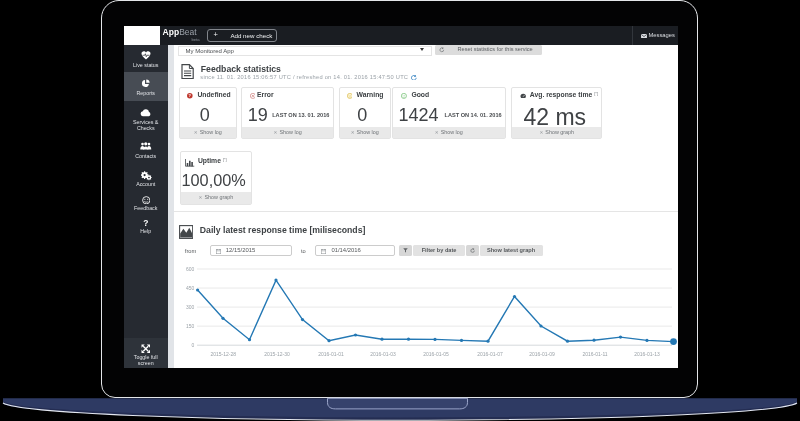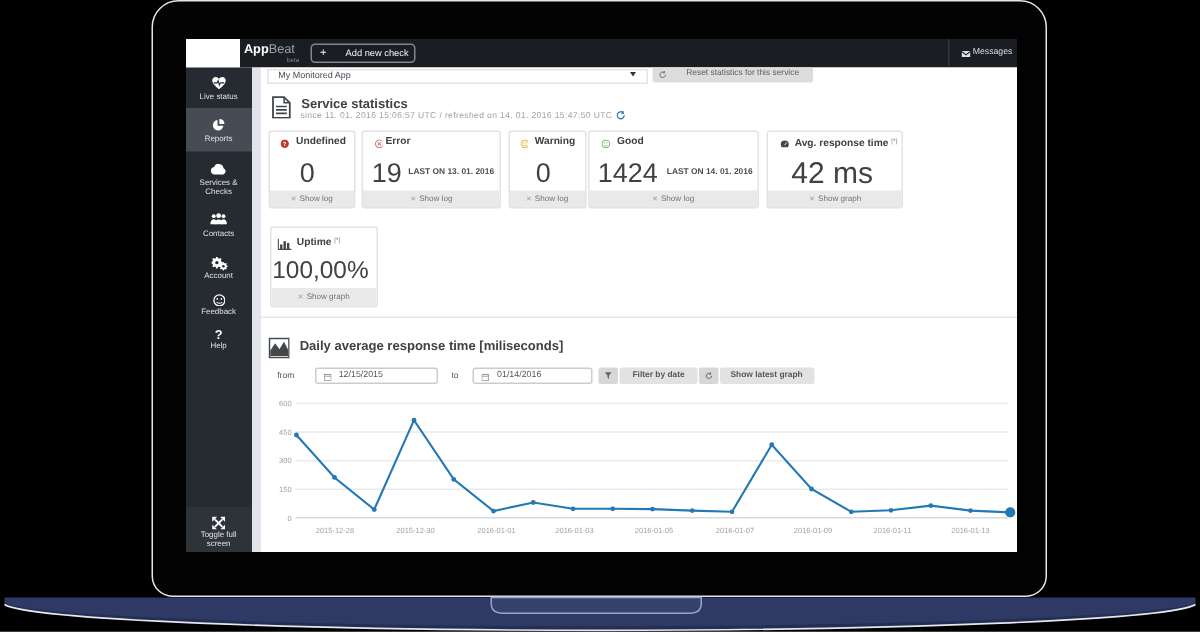--- a/index.html
+++ b/index.html
@@ -199,21 +199,21 @@
           <path d="M10 6 A4 4 0 1 1 8.5 2.9 M8.3 0.6 L8.8 3.2 L6.2 3.5" fill="none" stroke="#6a6d70" stroke-width="1.4"></path>
         </svg>
       <span class="txt">Reset statistics for this service</span>
     </div>
 
     <svg class="abs" style="left:7px;top:19.1px" width="13" height="15.3" viewBox="0 0 13 15.3">
       <path d="M1 0.7 L8.4 0.7 L12.2 4.5 L12.2 14.6 L1 14.6 Z" fill="#fff" stroke="#43474a" stroke-width="1.2"></path>
       <path d="M8.4 0.7 L8.4 4.5 L12.2 4.5" fill="none" stroke="#43474a" stroke-width="1"></path>
       <path d="M3 7 L10.2 7 M3 9.3 L10.2 9.3 M3 11.6 L10.2 11.6" stroke="#43474a" stroke-width="1.1"></path>
     </svg>
-    <div id="ss-title">Service statistics</div>
+    <div id="ss-title">Feedback statistics</div>
     <div id="ss-sub">since 11. 01. 2016 15:06:57 UTC / refreshed on 14. 01. 2016 15:47:50 UTC
       <svg style="display:inline-block;vertical-align:-1px;margin-left:1px" width="5.6" height="5.6" viewBox="0 0 12 12">
           <path d="M11 6 A5 5 0 1 1 9.4 2.4 M9.2 0.2 L9.8 3 L6.9 3.3" fill="none" stroke="#2a7bbd" stroke-width="1.8"></path>
         </svg>
     </div>
 
     <div class="card" style="left:5px;width:57.7px">
       <svg class="abs" style="left:7.3px;top:5.7px" width="5.6" height="5.6" viewBox="0 0 12 12">
         <circle cx="6" cy="6" r="6" fill="#c0392f"></circle>
         <text x="6" y="9" font-size="8.5" font-weight="bold" fill="#fff" text-anchor="middle">?</text>
@@ -258,21 +258,21 @@
       <div class="lst" style="left:51.5px">LAST ON 14. 01. 2016</div>
       <div class="ft"><span class="fx">✕</span>Show log</div>
     </div>
 
     <div class="card" style="left:337.3px;width:91px">
       <svg class="abs" style="left:8px;top:5.5px" width="6.4" height="5.8" viewBox="0 0 16 14">
         <path d="M8 1.5 A6.8 6.8 0 0 0 1.2 8.3 L2.6 12.5 L13.4 12.5 L14.8 8.3 A6.8 6.8 0 0 0 8 1.5 Z" fill="#43474a"></path>
         <path d="M7.6 9.2 L11.6 4.6" stroke="#fff" stroke-width="1.5"></path>
       </svg>
       <span class="t" style="left:17.5px">Avg. response time <span class="sup">[*]</span></span>
-      <div class="num" style="font-size:20px;padding-right:4px">42 ms</div>
+      <div class="num" style="font-size:23px;padding-right:4px">42 ms</div>
       <div class="ft"><span class="fx">✕</span>Show graph</div>
     </div>
 
     <div class="card" style="left:5.9px;top:106.2px;width:72px;height:53.5px">
       <svg class="abs" style="left:4.6px;top:7px" width="9.3" height="7.7" viewBox="0 0 18.6 15.4">
         <path d="M1 0 L1 14.4 L18.6 14.4" stroke="#43474a" stroke-width="1.6" fill="none"></path>
         <rect x="3.4" y="8" width="3.2" height="6.4" fill="#43474a"></rect>
         <rect x="8" y="3.5" width="3.2" height="10.9" fill="#43474a"></rect>
         <rect x="12.6" y="6" width="3.2" height="8.9" fill="#43474a"></rect>
       </svg>
@@ -280,21 +280,21 @@
       <div class="num" style="top:19.8px;font-size:16.3px;padding-right:4.5px">100,00%</div>
       <div class="ft" style="height:11.6px;line-height:11.6px"><span class="fx">✕</span>Show graph</div>
     </div>
 
     <div class="abs" style="left:0;top:166px;width:503.5px;height:1px;background:#e5e5e5"></div>
 
     <svg class="abs" style="left:5.2px;top:179.5px" width="14.3" height="14" viewBox="0 0 14.3 14">
       <rect x="0.6" y="0.6" width="13.1" height="12.8" fill="none" stroke="#43474a" stroke-width="1.1"></rect>
       <path d="M1.2 12.4 L1.2 8.6 L4.4 3.8 L7.3 7.8 L10.3 2.8 L13.1 8.2 L13.1 12.4 Z" fill="#43474a"></path>
     </svg>
-    <div class="abs" style="left:25.8px;top:180.4px;font-size:8.7px;font-weight:bold;color:#3e4245">Daily average response time [miliseconds]</div>
+    <div class="abs" style="left:25.8px;top:180.4px;font-size:8.7px;font-weight:bold;color:#3e4245">Daily latest response time [miliseconds]</div>
 
     <div class="flbl" style="left:10.8px">from</div>
     <div class="finput" style="left:35.8px;width:82px">
       <svg class="abs" style="left:5px;top:3px" width="5" height="5" viewBox="0 0 13 13">
         <rect x="0.6" y="1.8" width="11.8" height="10.6" fill="none" stroke="#8f9396" stroke-width="1.4"></rect>
         <path d="M0.6 4.8 L12.4 4.8" stroke="#8f9396" stroke-width="1.4"></path>
         <path d="M3.5 0 L3.5 3 M9.5 0 L9.5 3" stroke="#8f9396" stroke-width="1.6"></path>
       </svg>
       <span style="margin-left:15px">12/15/2015</span>
     </div>

